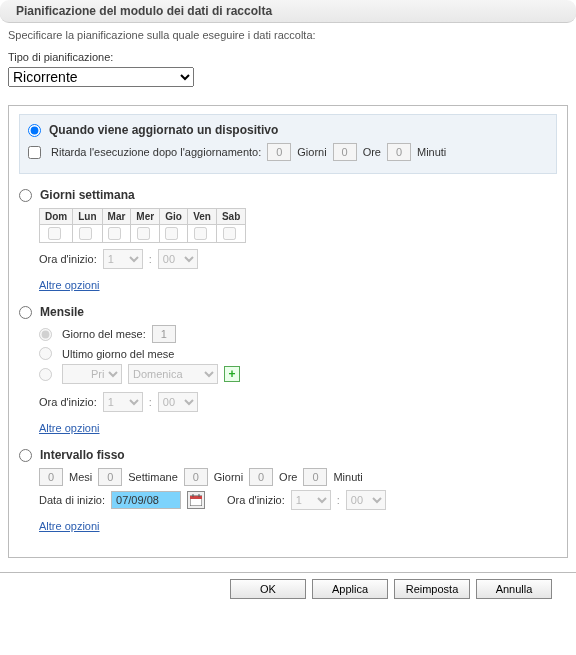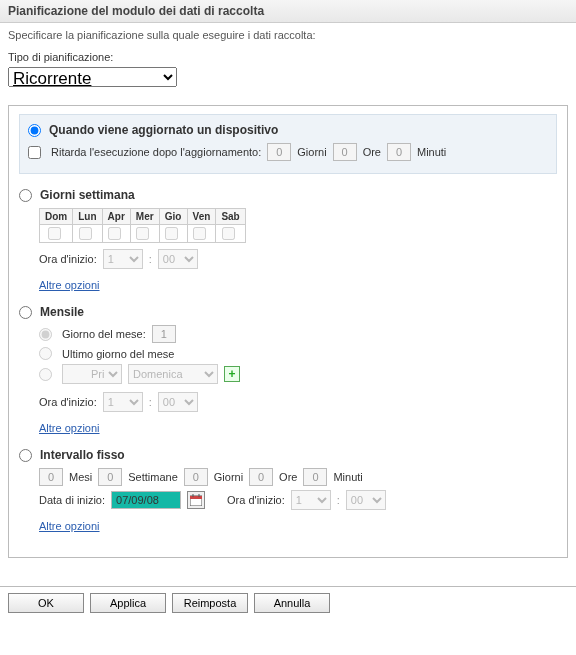--- a/index.html
+++ b/index.html
@@ -7,40 +7,40 @@
     margin: 0;
     font-family: Arial, Helvetica, sans-serif;
     font-size: 11px;
     color: #333;
     background: #fff;
     width: 576px;
   }
   .header {
     background: linear-gradient(#f5f5f5, #e8e8e8);
     border-bottom: 1px solid #ccc;
-    padding: 4px 8px;
+    padding: 4px 16px;
     font-weight: bold;
     font-size: 12px;
     color: #444;
+    border-radius: 9px;
   }
   .subheader {
     padding: 6px 8px 10px 8px;
     color: #555;
   }
   .section {
     padding: 0 8px 10px 8px;
   }
   .label-row {
     margin-bottom: 4px;
   }
   select.main-select {
-    width: 169px;
-    font-size: 17px;
+    width: 186px;
+    font-size: 14px;
     height: 20px;
-    text-decoration: underline;
   }
   .panel {
     border: 1px solid #bbb;
     margin: 8px 8px 0 8px;
     padding: 8px 10px 14px 10px;
   }
   .opt-block {
     margin-bottom: 14px;
   }
   .opt-block.selected {
@@ -78,21 +78,21 @@
     background: #f5f5f5;
     text-align: center;
     font-size: 11px;
     color: #999;
     padding: 1px 2px;
   }
   .txtbox.wide {
     width: 70px;
     text-align: left;
     padding-left: 4px;
-    background: #14b8a6;
+    background: #7dd3fc;
     color: #333;
   }
   .mini-select {
     width: 40px;
     height: 20px;
     font-size: 11px;
     color: #999;
     background: #f5f5f5;
     border: 1px solid #bbb;
   }
@@ -145,24 +145,25 @@
     background: #eaffea;
     align-items: center;
     justify-content: center;
     color: #2a2;
     font-weight: bold;
     font-size: 12px;
     cursor: pointer;
   }
   .footer {
     border-top: 1px solid #bbb;
-    margin-top: 28px;
-    padding: 6px 8px;
+    margin-top: 14px;
+    padding: 6px 24px;
     display: flex;
     gap: 6px;
+    justify-content: flex-end;
   }
   .btn {
     min-width: 76px;
     height: 20px;
     font-size: 11px;
     border: 1px solid #888;
     background: linear-gradient(#fdfdfd,#e6e6e6);
     cursor: pointer;
   }
   .disabled-text { color: #999; }
@@ -203,21 +204,21 @@
     <div class="opt-title">
       <input type="radio" name="sched" style="">
       <span>Giorni settimana</span>
     </div>
     <div class="indent">
       <table class="days">
         <tbody>
             <tr>
           <th>Dom</th>
           <th>Lun</th>
-          <th>Apr</th>
+          <th>Mar</th>
           <th>Mer</th>
           <th>Gio</th>
           <th>Ven</th>
           <th>Sab</th>
         </tr>
         <tr>
           <td><input type="checkbox" disabled="" style=""></td>
           <td><input type="checkbox" disabled="" style=""></td>
           <td><input type="checkbox" disabled="" style=""></td>
           <td><input type="checkbox" disabled="" style=""></td>

